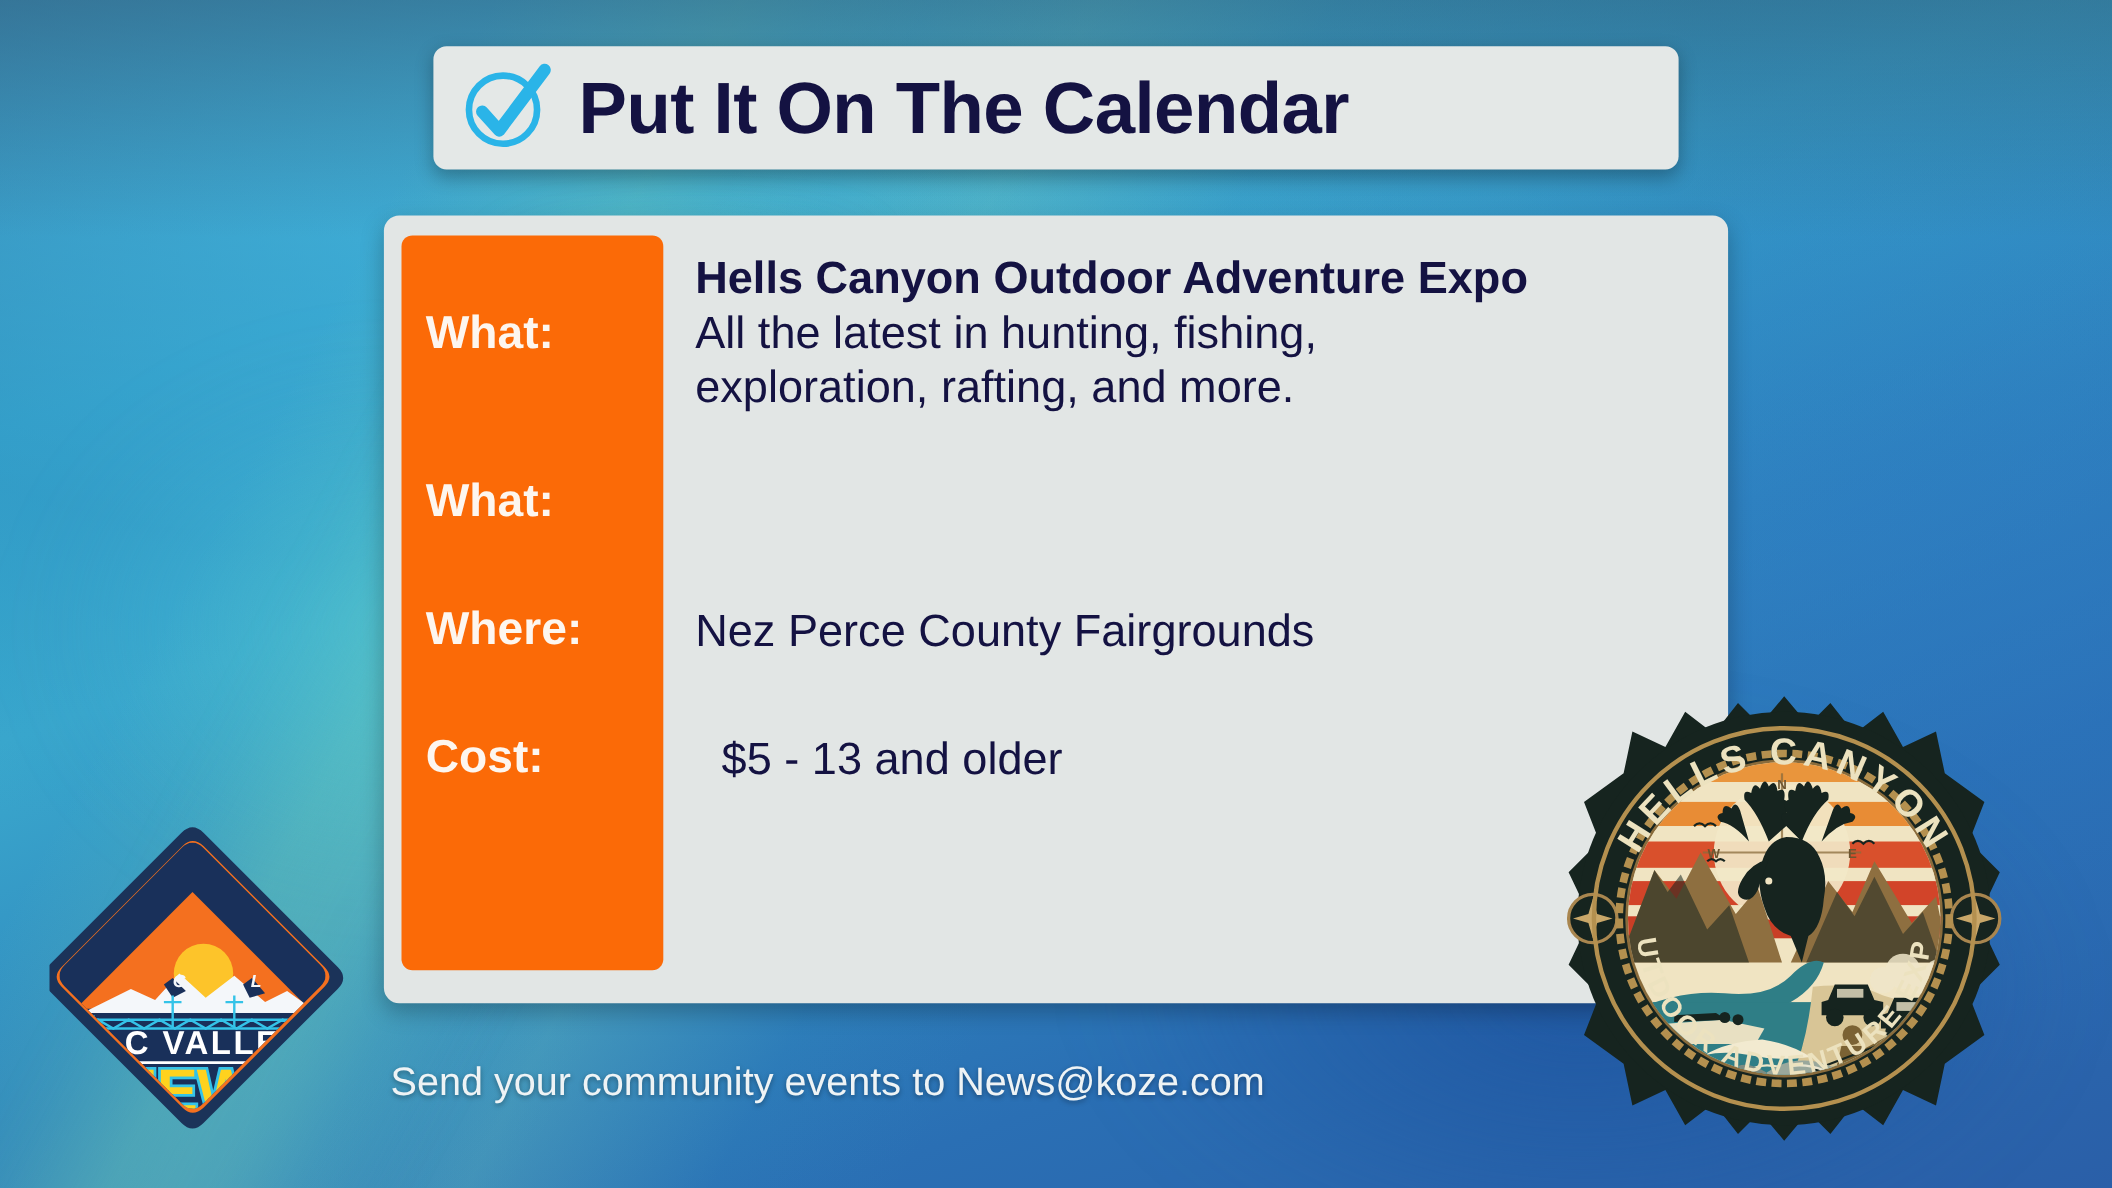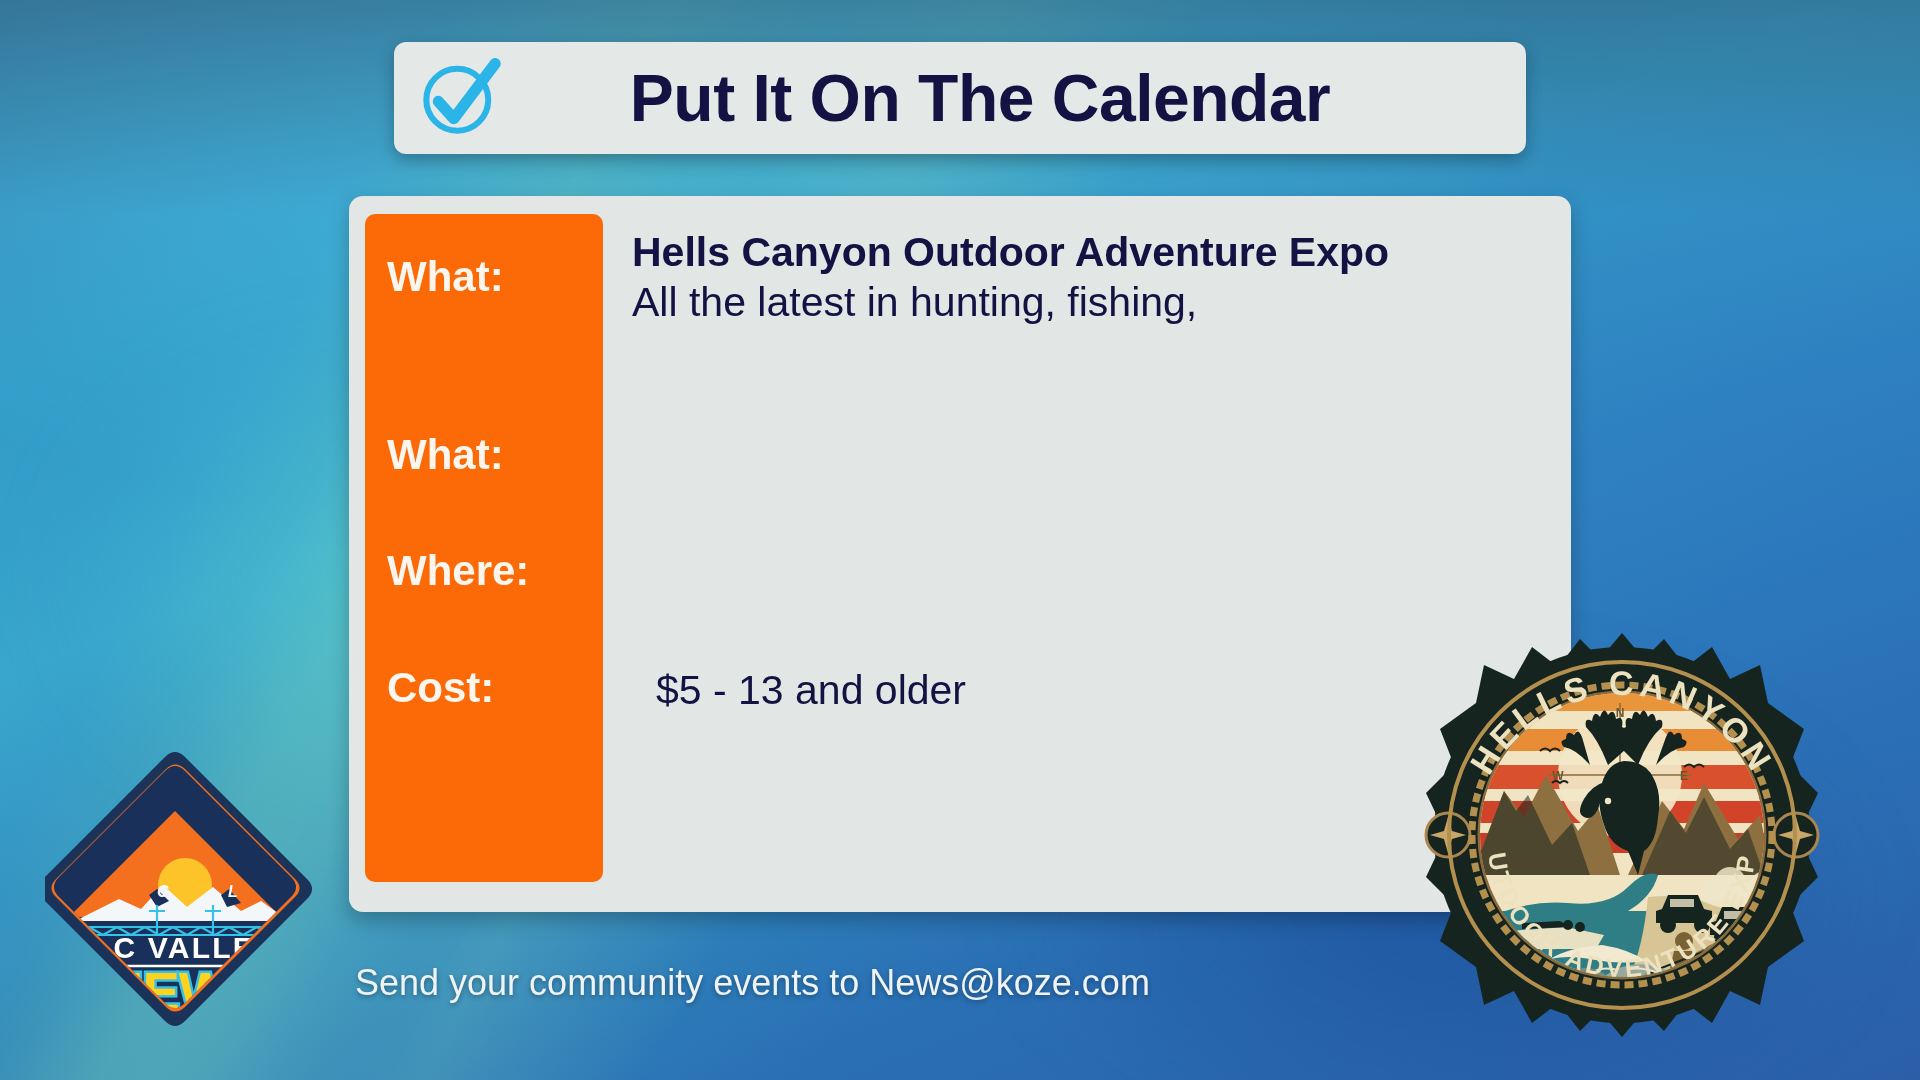--- a/index.html
+++ b/index.html
@@ -46,21 +46,21 @@
     background:#e4e8e7;
     border-radius:12px;
     box-shadow:0 6px 16px rgba(0,0,0,0.28);
     display:flex; align-items:center; gap:24px;
     padding-left:22px;
   }
   #check-icon{ width:86px; height:86px; flex:0 0 auto; position:relative; }
   #title-text{
     font-size:66px; font-weight:bold; color:#141242;
     letter-spacing:-0.5px;
-    flex:1; text-align:center; padding-right:92px;
+    flex:1; padding-right:92px;
     white-space:nowrap;
   }
 
   
   #event-card{
     position:absolute; left:349px; top:196px; width:1222px; height:716px;
     background:#e2e6e5;
     border-radius:14px;
     box-shadow:0 8px 20px rgba(0,0,0,0.25);
   }
@@ -127,29 +127,33 @@
 
 <div id="event-card">
   <div id="label-column"></div>
   <div id="rows">
 
     <div class="row" id="row-what">
       <div class="row-label">What:</div>
       <div class="row-value">
         <span class="bold">Hells Canyon Outdoor Adventure Expo</span>
         <span class="ln">All the latest in hunting, fishing,</span>
+        <span class="ln">exploration, rafting, and more.</span>
       </div>
     </div>
 
     <div class="row" id="row-when">
       <div class="row-label">What:</div>
     </div>
 
     <div class="row" id="row-where">
       <div class="row-label">Where:</div>
+      <div class="row-value">
+        <span class="ln">Nez Perce County Fairgrounds</span>
+      </div>
     </div>
 
     <div class="row" id="row-cost">
       <div class="row-label">Cost:</div>
       <div class="row-value">
         <span class="ln">$5 - 13 and older</span>
       </div>
     </div>
 
   </div>

